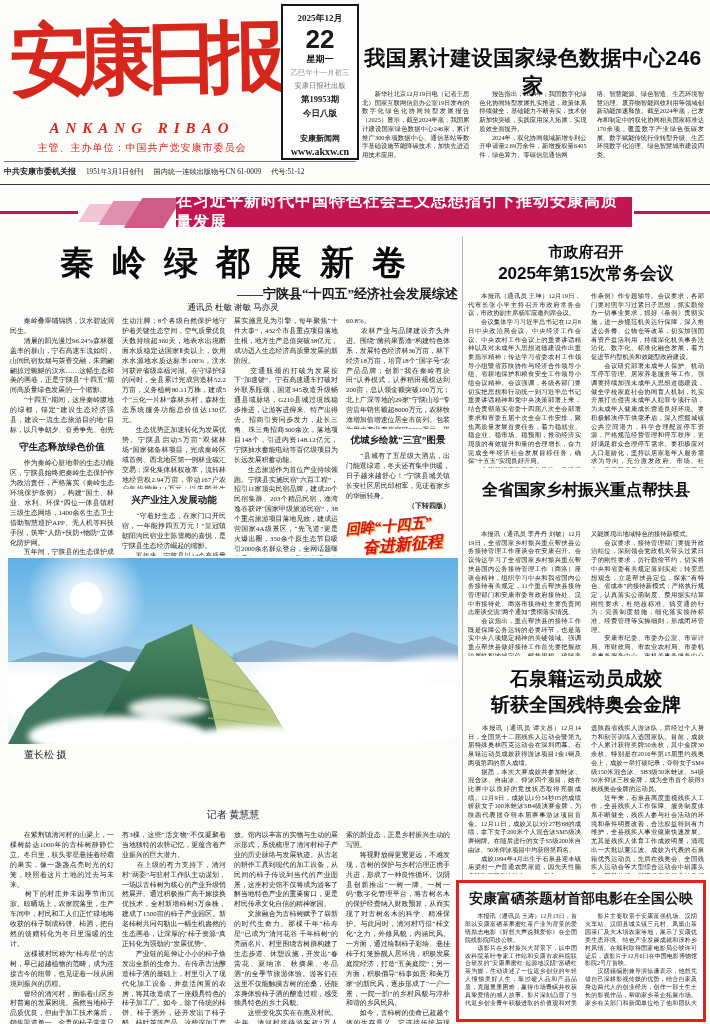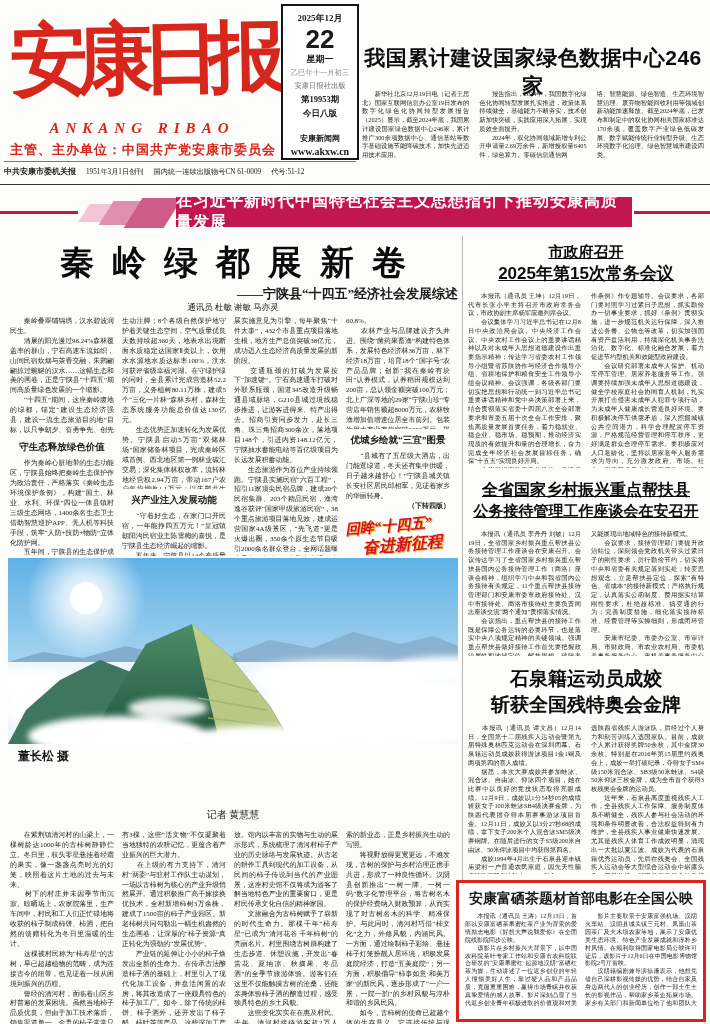--- a/index.html
+++ b/index.html
@@ -9,21 +9,21 @@
   
   .bt{font-size:6.3px;line-height:8.7px;text-align:justify;white-space:pre-line;overflow:hidden;color:#1c1c1c;}
   .bt2{font-size:6.9px;line-height:9.9px;text-align:justify;white-space:pre-line;overflow:hidden;color:#1c1c1c;}
   .bt3{font-size:6px;line-height:7.9px;text-align:justify;white-space:pre-line;overflow:hidden;color:#1c1c1c;}
   .flexcols{display:flex;gap:10px;}
   .flexcols>div{flex:1;}
   .colsub{font-family:"Liberation Sans",sans-serif;font-weight:bold;font-size:9.5px;text-align:center;margin:5px 0 4px;flex:none;}
   
   .m-title{font-weight:900;font-size:78px;line-height:114px;letter-spacing:-12px;text-align:center;color:#d7261b;transform:rotate(-1deg);}
   .m-en{font-weight:bold;font-size:15px;letter-spacing:6px;color:#d7261b;text-align:center;}
-  .m-org{font-weight:bold;font-size:13px;letter-spacing:1px;color:#d7261b;text-align:right;}
+  .m-org{font-weight:normal;font-size:10px;letter-spacing:1px;color:#d7261b;text-align:center;}
   .m-foot{border-top:1px solid #777;padding-top:4px;font-size:7.2px;color:#222;display:flex;gap:10px;align-items:baseline;}
   .m-foot .b1{font-weight:bold;font-size:8px;}
   
   .datebox{border:2px solid #161616;text-align:center;background:#fff;}
   .d-month{font-weight:bold;font-size:9px;margin-top:6px;}
   .d-day{font-weight:bold;font-size:26px;line-height:28px;font-family:"Liberation Sans",sans-serif;}
   .d-week{font-weight:bold;font-size:9px;}
   .d-lunar{font-size:7.3px;color:#8a8a8a;margin-top:2px;}
   .d-pub{font-size:7.3px;color:#6b6b6b;margin-top:3px;}
   .d-issue{font-weight:bold;font-size:8.5px;margin-top:3px;}
@@ -37,28 +37,28 @@
   .bline{background:#c21650;height:2.5px;}
   .bdecor{transform:skewX(-32deg);}
   .lead-h{font-weight:900;font-size:34px;letter-spacing:18px;text-indent:18px;text-align:center;color:#0b0b0b;}
   .lead-sub{font-weight:bold;font-size:13px;text-align:right;}
   .lead-by{font-size:8.5px;text-align:center;color:#222;}
   .col{display:flex;flex-direction:column;overflow:hidden;}
   .jump{font-weight:bold;font-size:7px;text-align:right;margin-top:2px;flex:none;}
   .promo{margin-top:5px;transform:rotate(-5deg);color:#d2111c;font-style:italic;font-weight:900;flex:none;}
   .promo .p1{font-size:14.5px;text-shadow:1px 1px 0 #f0b63e;}
   .promo .p2{font-size:16px;margin-left:16px;text-shadow:1px 1px 0 #f0b63e;}
-  .r-h-sans{font-family:"Liberation Sans",sans-serif;font-weight:900;text-align:center;color:#0d0d0d;text-decoration:underline;}
+  .r-h-sans{font-family:"Liberation Sans",sans-serif;font-weight:900;text-align:center;color:#0d0d0d;}
   .r-h-serif{font-weight:900;text-align:center;color:#0d0d0d;}
   .vline{border-left:1px solid #b5b5b5;}
   .moviebox{border:3.5px solid #d9251d;background:#fff;padding:4px 6px;}
   .movie-h{font-family:"Liberation Sans",sans-serif;font-weight:900;font-size:14px;text-align:center;margin:3px 0 5px;}
   .caprow{display:flex;justify-content:space-between;align-items:baseline;}
   .cap{font-size:7.2px;font-weight:bold;color:#161616;}
-  .capcredit{font-size:12px;font-weight:bold;color:#161616;white-space:nowrap;margin-left:10px;}
+  .capcredit{font-size:10px;font-weight:normal;color:#161616;white-space:nowrap;margin-left:16px;}
   .per-h{font-weight:900;font-size:23px;letter-spacing:4px;text-align:center;color:#0b0b0b;}
   .per-by{font-size:10px;text-align:center;}
   .rule{border-top:1.5px solid #333;}
 </style>
 </head>
 <body>
 
 <div class="page">
 
   <div class="abs m-title" style="left:6px;top:2px;width:272px;height:118px;">安康日报</div>
@@ -143,21 +143,20 @@
   <div class="abs r-h-sans" style="left:468px;top:262px;width:236px;font-size:17px;">2025年第15次常务会议</div>
   <div class="abs flexcols" style="left:468px;top:292px;width:236px;height:176px;">
     <div class="bt">　　本报讯（通讯员 王坤）12月19日，代市长张小平主持召开市政府常务会议，市政协副主席杨军应邀列席会议。
 　　会议集体学习习近平总书记在12月8日中央政治局会议、中央经济工作会议、中央农村工作会议上的重要讲话精神以及对未成年人思想道德建设作出重要指示精神；传达学习省委农村工作领导小组暨省苏陕协作与经济合作领导小组、省耕地保护和粮食安全工作领导小组会议精神。会议强调，各级各部门要切实把思想和行动统一到习近平总书记重要讲话精神和党中央决策部署上来，结合贯彻落实省委十四届八次全会部署要求和市委五届十次全会工作安排，聚焦高质量发展首要任务，着力稳就业、稳企业、稳市场、稳预期，推动经济实现质的有效提升和量的合理增长，奋力完成全年经济社会发展目标任务，确保“十五五”实现良好开局。
 　　会议组织市政府集体学法，邀请省人大常委会法制工作委员会委员杨学军就贯彻落实《陕西省机关运行保障工</div>
     <div class="bt">作条例》作专题辅导。会议要求，各部门要对照学习过紧日子思想，抓实勤俭办一切事业要求，抓好《条例》贯彻实施，进一步规范机关运行保障，深入推进公务餐、公物仓等改革，切实加强国有资产盘活利用，持续深化机关事务法治化、数字化、标准化融合发展，着力促进节约型机关和效能型政府建设。
 　　会议研究部署未成年人保护、机动车停车管理、居家养老服务等工作。强调要持续加强未成年人思想道德建设，健全学校家庭社会协同育人机制，扎实开展打击侵害未成年人犯罪专项行动，为未成年人健康成长营造良好环境。要积极解决停车供需矛盾，深入挖掘城镇公共空间潜力，科学合理配置停车资源，严格规范经营管理和停车秩序，更好满足群众合理停车需求。要积极应对人口老龄化，坚持以居家老年人服务需求为导向，充分激发政府、市场、社会、家庭等多元主体的积极性，不断优化资源配置，配套完善服务供给体系，促进养老服务高质量发展。会议还研究了其他事项。</div>
   </div>
 
   <div class="abs r-h-sans" style="left:468px;top:480px;width:236px;font-size:16px;">全省国家乡村振兴重点帮扶县</div>
-  <div class="abs r-h-sans" style="left:468px;top:502px;width:236px;font-size:15px;">公务接待管理工作座谈会在安召开</div>
   <div class="abs flexcols" style="left:468px;top:530px;width:236px;height:126px;">
     <div class="bt">　　本报讯（通讯员 李丹丹 刘敏）12月19日，全省国家乡村振兴重点帮扶县公务接待管理工作座谈会在安康召开。会议传达学习了全省国家乡村振兴重点帮扶县国内公务接待管理工作（商洛）座谈会精神，组织学习中央和我省国内公务接待有关规定，11个重点帮扶县接待管理部门和安康市委市政府接待处、汉中市接待处、商洛市接待处主要负责同志座谈交流“两个通知”贯彻落实情况。
 　　会议指出，重点帮扶县的接待工作既是保障公务运转的必要环节，也是落实中央八项规定精神的关键领域。强调重点帮扶县做好接待工作首先要把握政治属性和地域定位，解放思想，破除老观念，立足县域实际，探索符合接待工作新形势新要求，</div>
     <div class="bt">又能展现出地域特色的接待新模式。
 　　会议要求，接待管理部门要提升政治站位，深刻领会党政机关带头过紧日子的刚性要求，厉行勤俭节约，切实将中央和省委有关规定落到实处；转变思想观念，立足帮扶县定位，探索“有特色、省成本”的接待新模式；严格执行规定，认真落实公函制度、费用据实结算刚性要求，杜绝超标准、搞变通的行为；完善制度措施，细化落实接待标准、经费管理等实操细则，形成闭环管理。
 　　安康市纪委、市委办公室、市审计局、市财政局、市农业农村局、市委机关事务服务中心、市机关事务服务中心及非重点帮扶县接待管理部门负责同志参加或列席会议。</div>
   </div>
 
   <div class="abs r-h-serif" style="left:468px;top:666px;width:236px;font-size:19px;">石泉籍运动员成姣</div>
   <div class="abs r-h-serif" style="left:468px;top:692px;width:236px;font-size:19px;">斩获全国残特奥会金牌</div>

